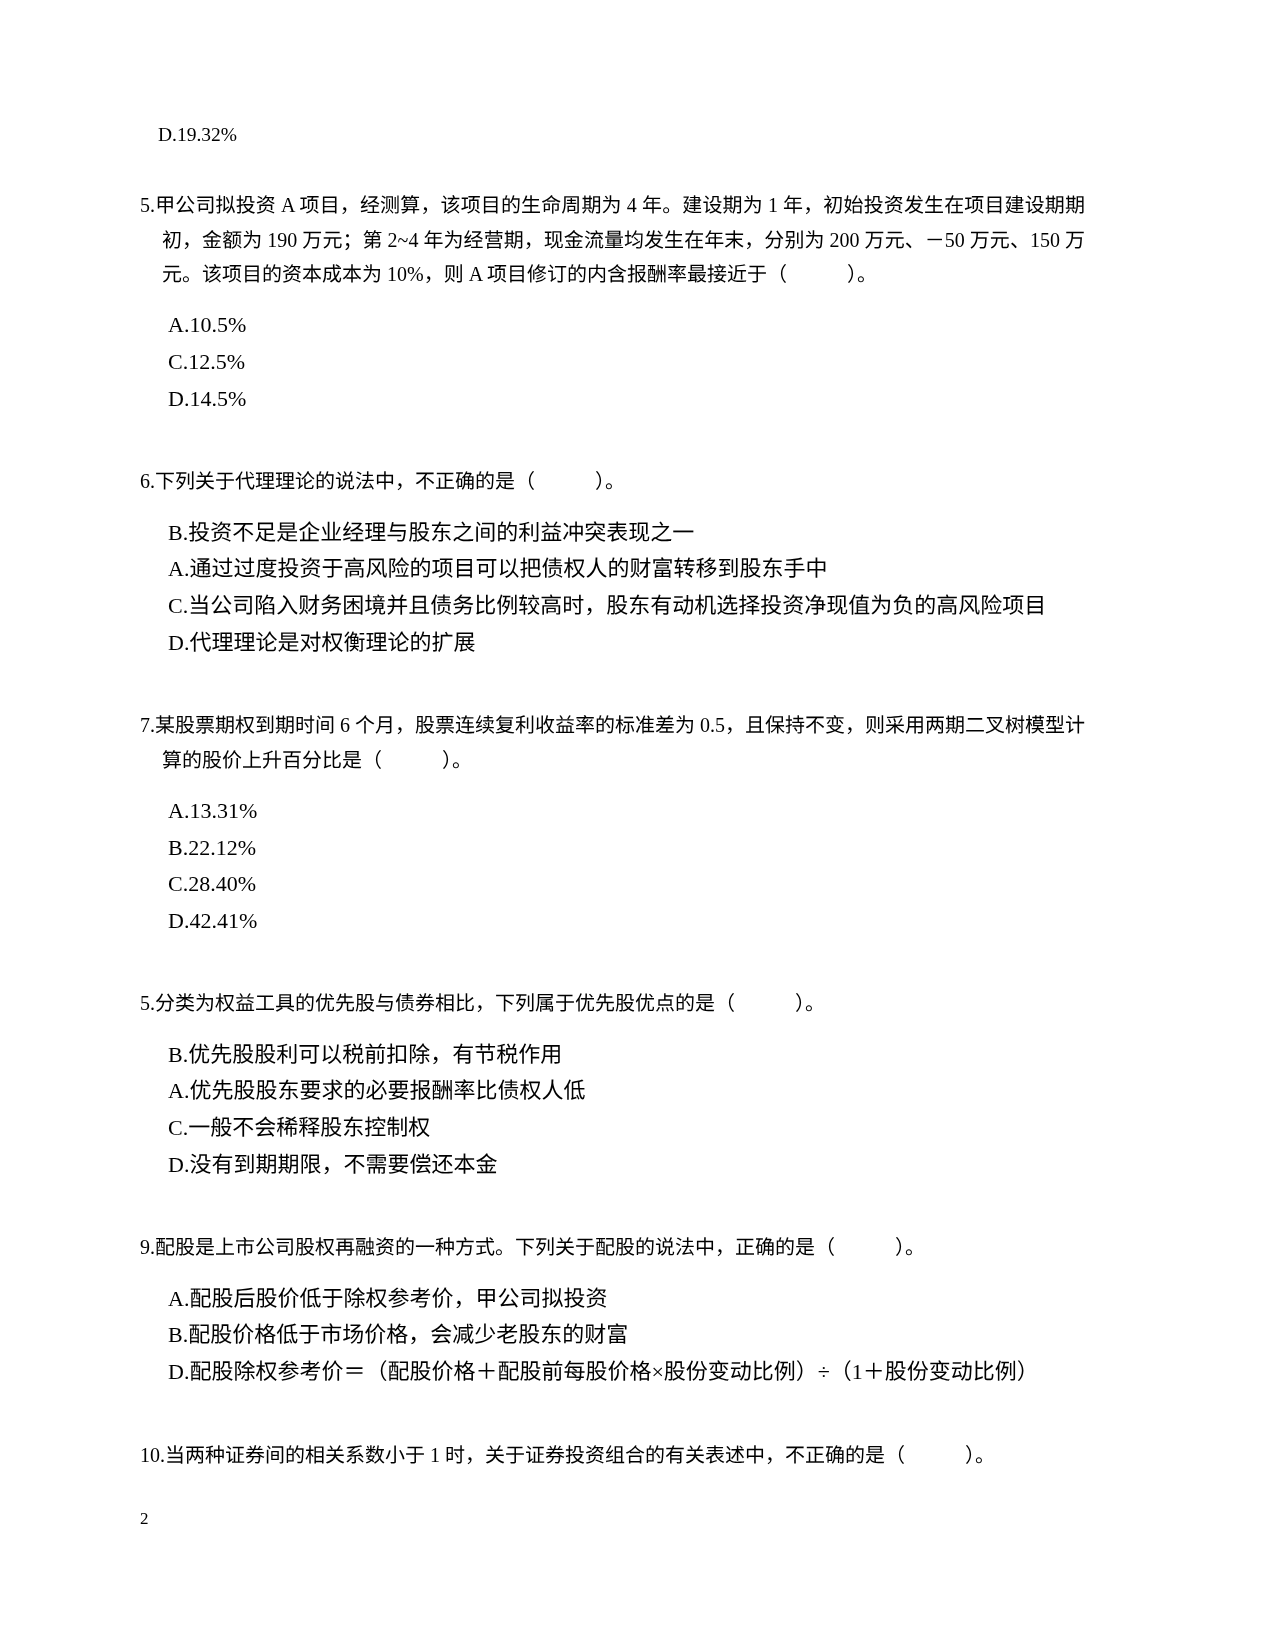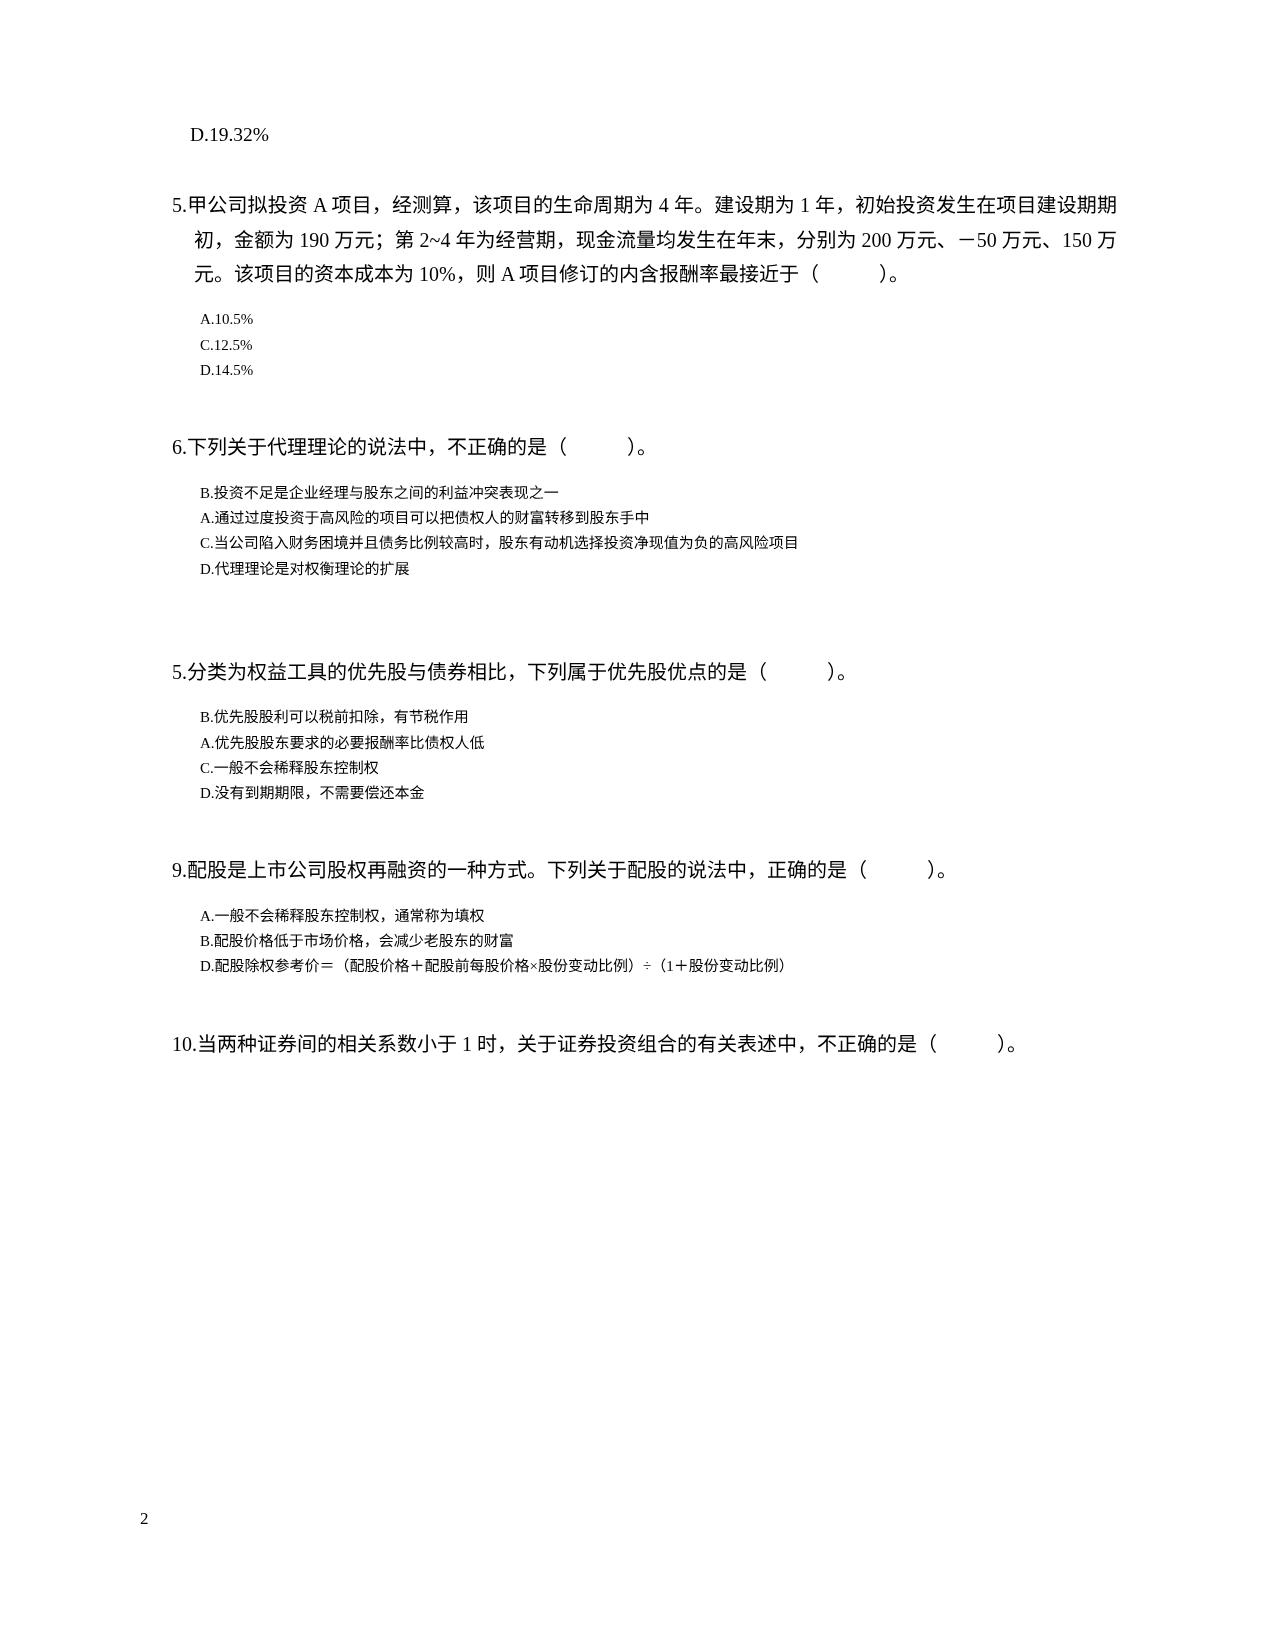--- a/index.html
+++ b/index.html
@@ -19,21 +19,20 @@
     position: absolute;
     left: 0;
     top: 0;
     width: 1275px;
     height: 1650px;
     box-sizing: border-box;
     padding: 120px 150px 0 140px;
   }
   .content {
     width: 945px;
-    margin-left: 32px;
   }
   .q-block {
     margin-bottom: 22px;
   }
   .lead-orphan {
     font-size: 19.5px;
     line-height: 1.55;
     margin: 0 0 38px 18px;
   }
   .q-stem {
@@ -43,21 +42,21 @@
     text-align: justify;
     text-justify: inter-ideograph;
     text-indent: 0;
     padding-left: 22px;
     text-indent: -22px;
   }
   .q-stem.justify-full {
     text-align: justify;
   }
   .opt {
-    font-size: 15px;
+    font-size: 22px;
     line-height: 1.62;
     margin: 0 0 1px 0;
     padding-left: 28px;
   }
   .spacer-sm { height: 14px; }
   .spacer-md { height: 26px; }
   .page-number {
     position: absolute;
     left: 140px;
     top: 1510px;
@@ -88,38 +87,46 @@
       <p class="q-stem">6.下列关于代理理论的说法中，不正确的是（　　　）。</p>
       <div class="spacer-sm"></div>
       <p class="opt">B.投资不足是企业经理与股东之间的利益冲突表现之一</p>
       <p class="opt">A.通过过度投资于高风险的项目可以把债权人的财富转移到股东手中</p>
       <p class="opt">C.当公司陷入财务困境并且债务比例较高时，股东有动机选择投资净现值为负的高风险项目</p>
       <p class="opt">D.代理理论是对权衡理论的扩展</p>
     </div>
 
     <div class="spacer-md"></div>
 
+    <div class="q-block">
+      <p class="q-stem justify-full">7.某股票期权到期时间 6 个月，股票连续复利收益率的标准差为 0.5，且保持不变，则采用两期二叉树模型计算的股价上升百分比是（　　　）。</p>
+      <div class="spacer-sm"></div>
+      <p class="opt">A.13.31%</p>
+      <p class="opt">B.22.12%</p>
+      <p class="opt">C.28.40%</p>
+      <p class="opt">D.42.41%</p>
+    </div>
 
     <div class="spacer-md"></div>
 
     <div class="q-block">
       <p class="q-stem">5.分类为权益工具的优先股与债券相比，下列属于优先股优点的是（　　　）。</p>
       <div class="spacer-sm"></div>
       <p class="opt">B.优先股股利可以税前扣除，有节税作用</p>
       <p class="opt">A.优先股股东要求的必要报酬率比债权人低</p>
       <p class="opt">C.一般不会稀释股东控制权</p>
       <p class="opt">D.没有到期期限，不需要偿还本金</p>
     </div>
 
     <div class="spacer-md"></div>
 
     <div class="q-block">
       <p class="q-stem">9.配股是上市公司股权再融资的一种方式。下列关于配股的说法中，正确的是（　　　）。</p>
       <div class="spacer-sm"></div>
-      <p class="opt">A.一般不会稀释股东控制权，通常称为填权</p>
+      <p class="opt">A.配股后股价低于除权参考价，甲公司拟投资</p>
       <p class="opt">B.配股价格低于市场价格，会减少老股东的财富</p>
       <p class="opt">D.配股除权参考价＝（配股价格＋配股前每股价格×股份变动比例）÷（1＋股份变动比例）</p>
     </div>
 
     <div class="spacer-md"></div>
 
     <div class="q-block">
       <p class="q-stem">10.当两种证券间的相关系数小于 1 时，关于证券投资组合的有关表述中，不正确的是（　　　）。</p>
     </div>
 

